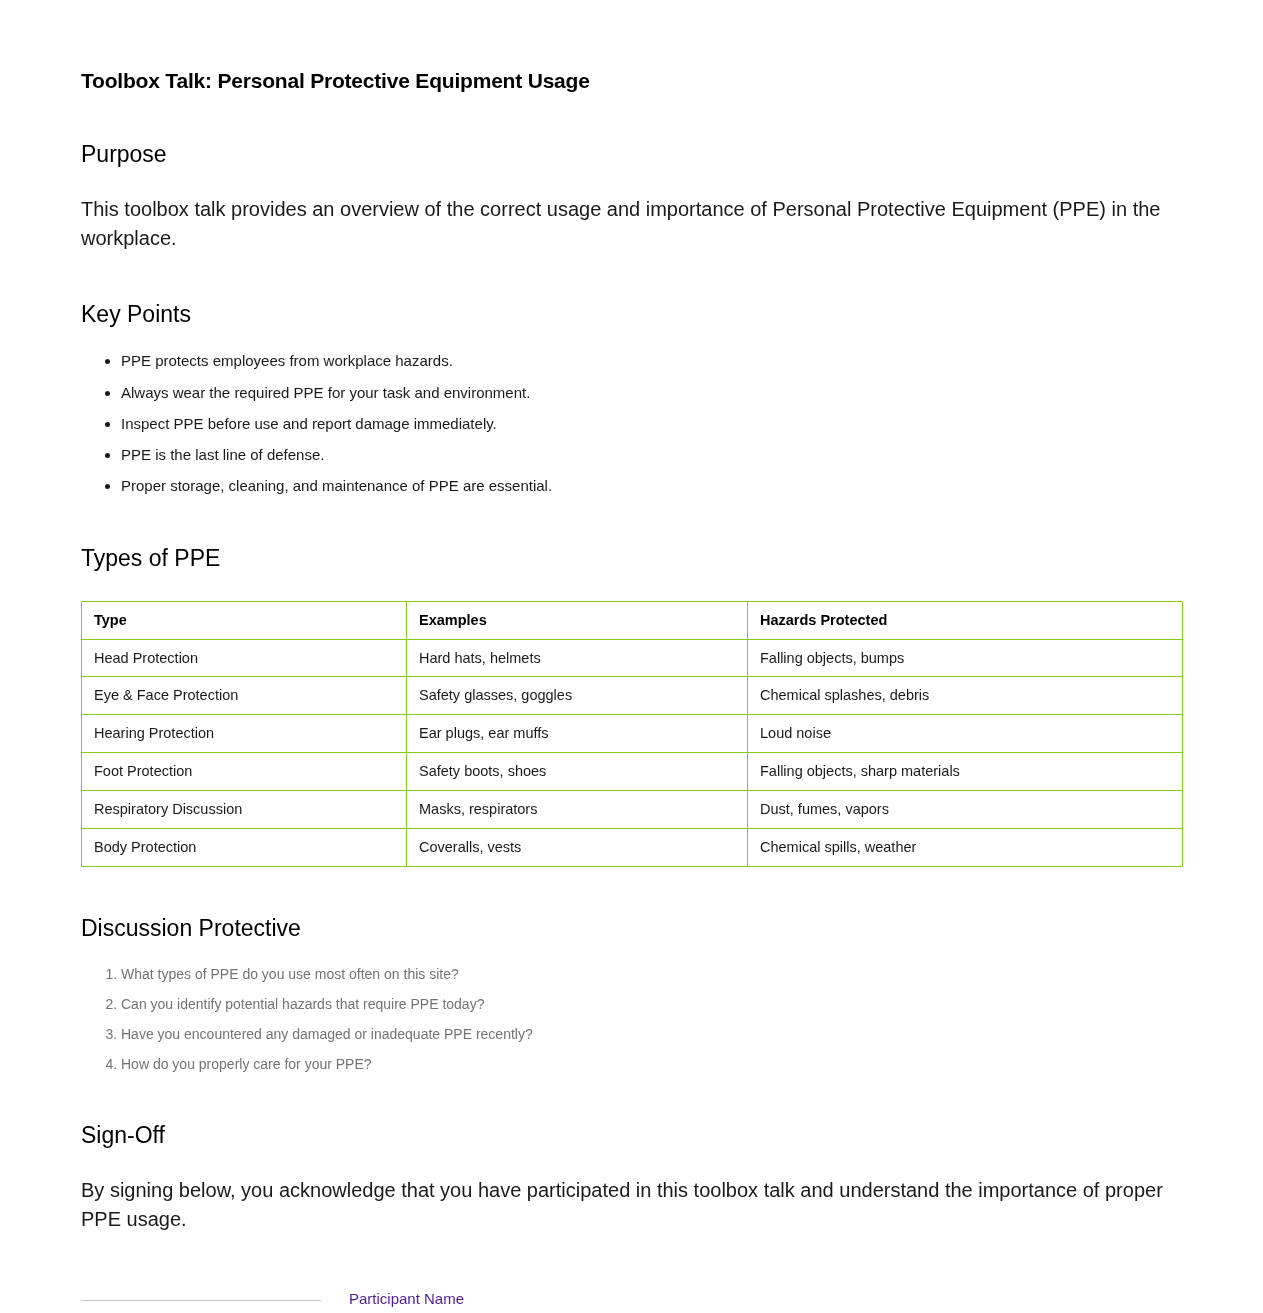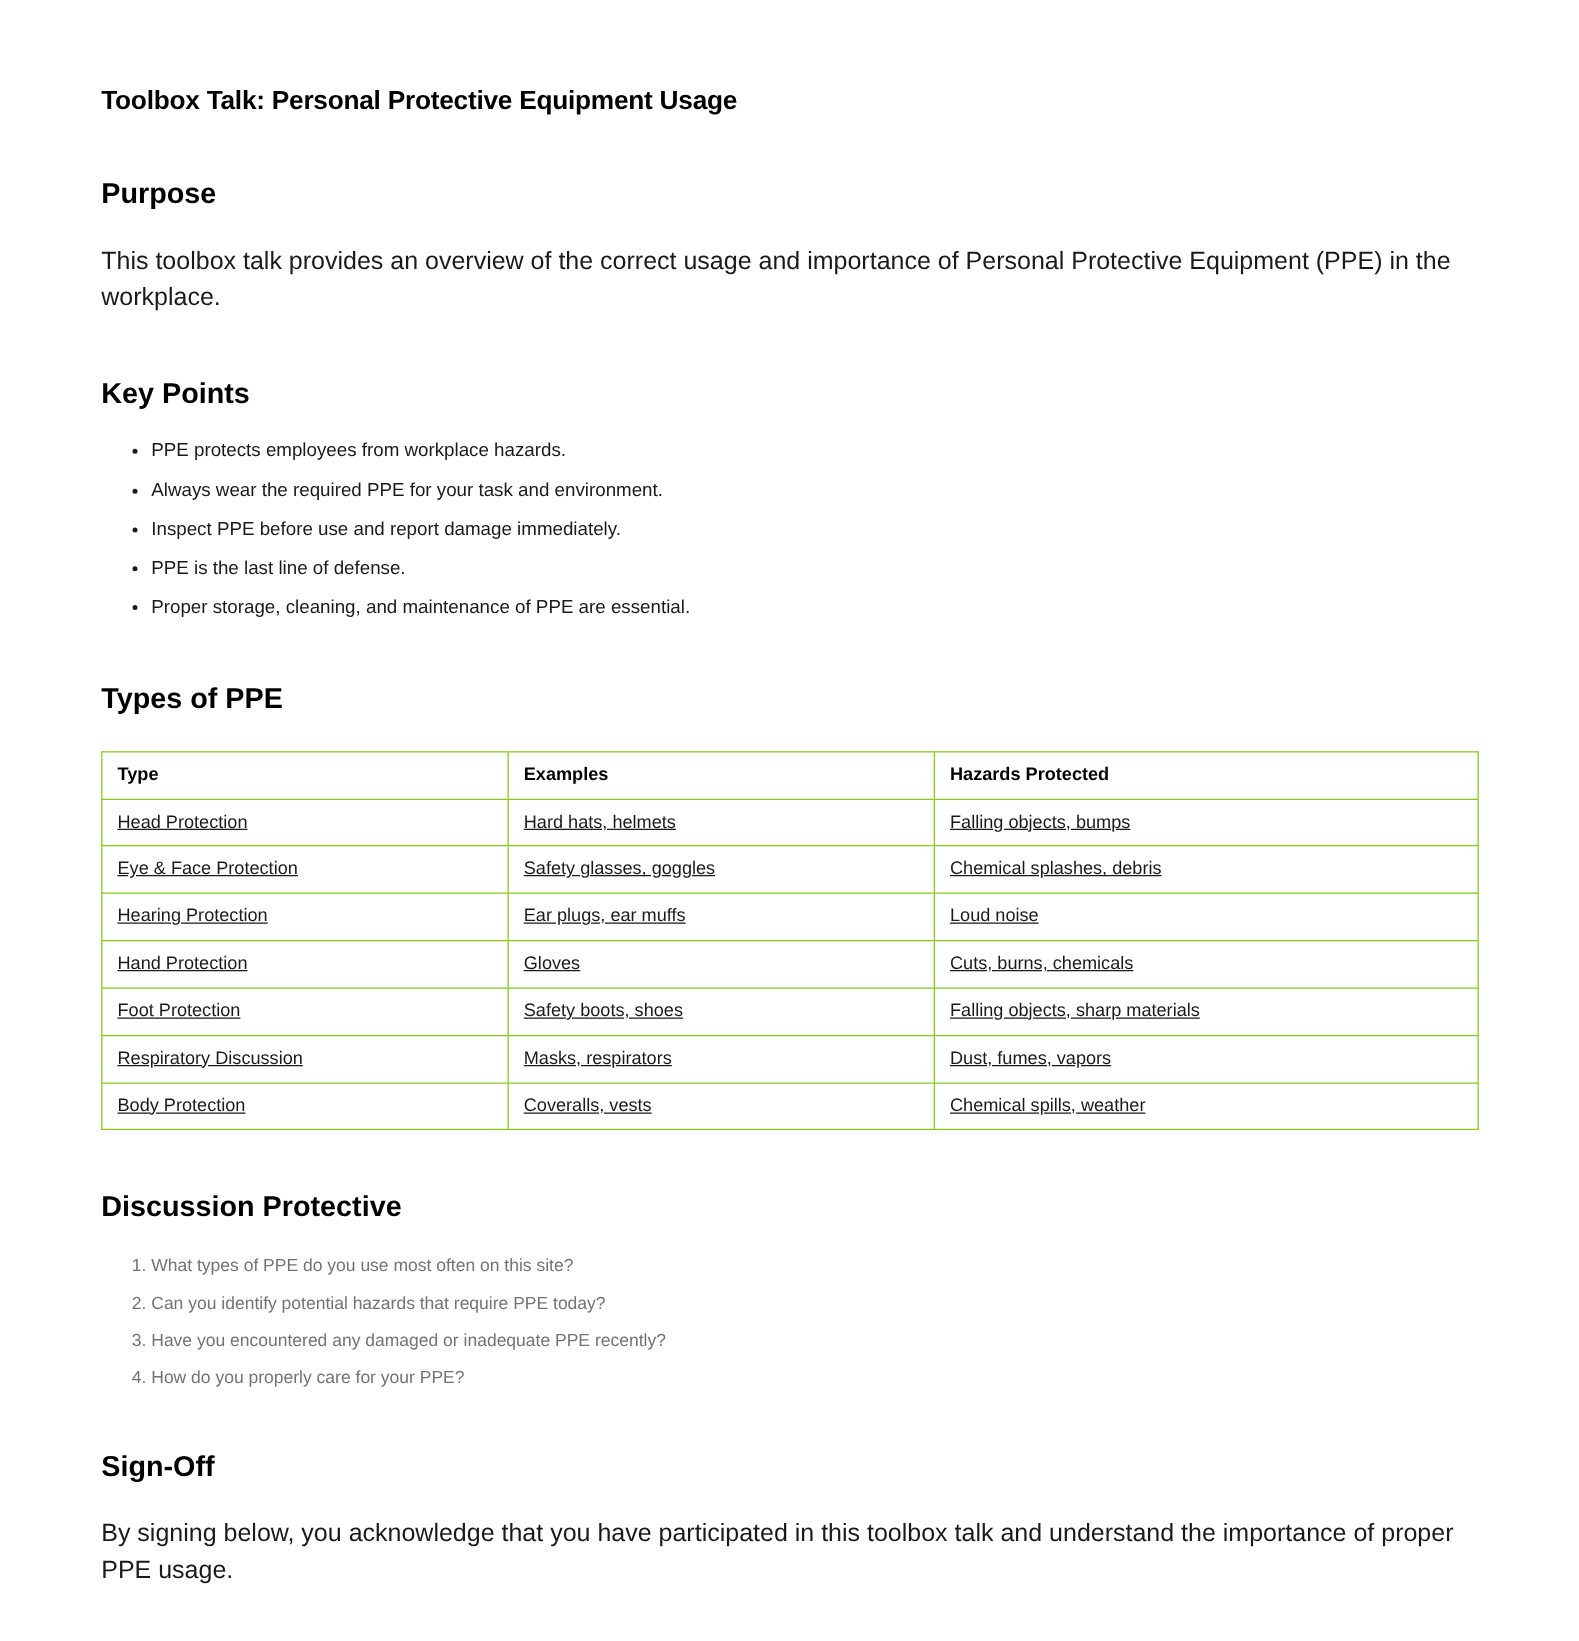--- a/index.html
+++ b/index.html
@@ -21,21 +21,21 @@
   h1.doc-title {
     font-size: 21px;
     font-weight: bold;
     letter-spacing: -0.2px;
     margin: 28px 0 0 0;
     line-height: 1.2;
     color: #000;
   }
   h2.section-heading {
     font-size: 23px;
-    font-weight: bold;
+    font-weight: normal;
     margin: 48px 0 0 0;
     line-height: 1.2;
     color: #000;
   }
   p.body-text {
     font-size: 20px;
     line-height: 1.45;
     margin: 26px 0 0 0;
     color: #1a1a1a;
   }
@@ -77,21 +77,20 @@
     line-height: 1.3;
     height: 17px;
   }
   table.ppe-table th {
     font-weight: bold;
     color: #000;
   }
   table.ppe-table td {
     color: #1a1a1a;
     font-weight: normal;
-    text-decoration: underline;
   }
   table.ppe-table col.c1 { width: 325px; }
   table.ppe-table col.c2 { width: 341px; }
   table.ppe-table col.c3 { width: 435px; }
 
   .signoff-block {
     margin-top: 52px;
   }
   .sign-row {
     display: flex;
@@ -155,25 +154,20 @@
         <td>Eye &amp; Face Protection</td>
         <td>Safety glasses, goggles</td>
         <td>Chemical splashes, debris</td>
       </tr>
       <tr>
         <td>Hearing Protection</td>
         <td>Ear plugs, ear muffs</td>
         <td>Loud noise</td>
       </tr>
       <tr>
-        <td>Hand Protection</td>
-        <td>Gloves</td>
-        <td>Cuts, burns, chemicals</td>
-      </tr>
-      <tr>
         <td>Foot Protection</td>
         <td>Safety boots, shoes</td>
         <td>Falling objects, sharp materials</td>
       </tr>
       <tr>
         <td>Respiratory Discussion</td>
         <td>Masks, respirators</td>
         <td>Dust, fumes, vapors</td>
       </tr>
       <tr>

